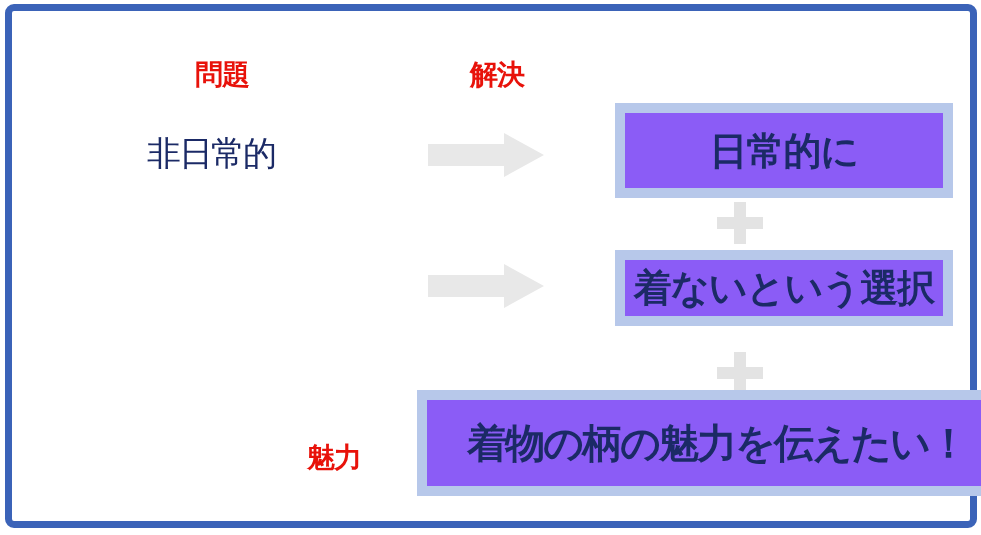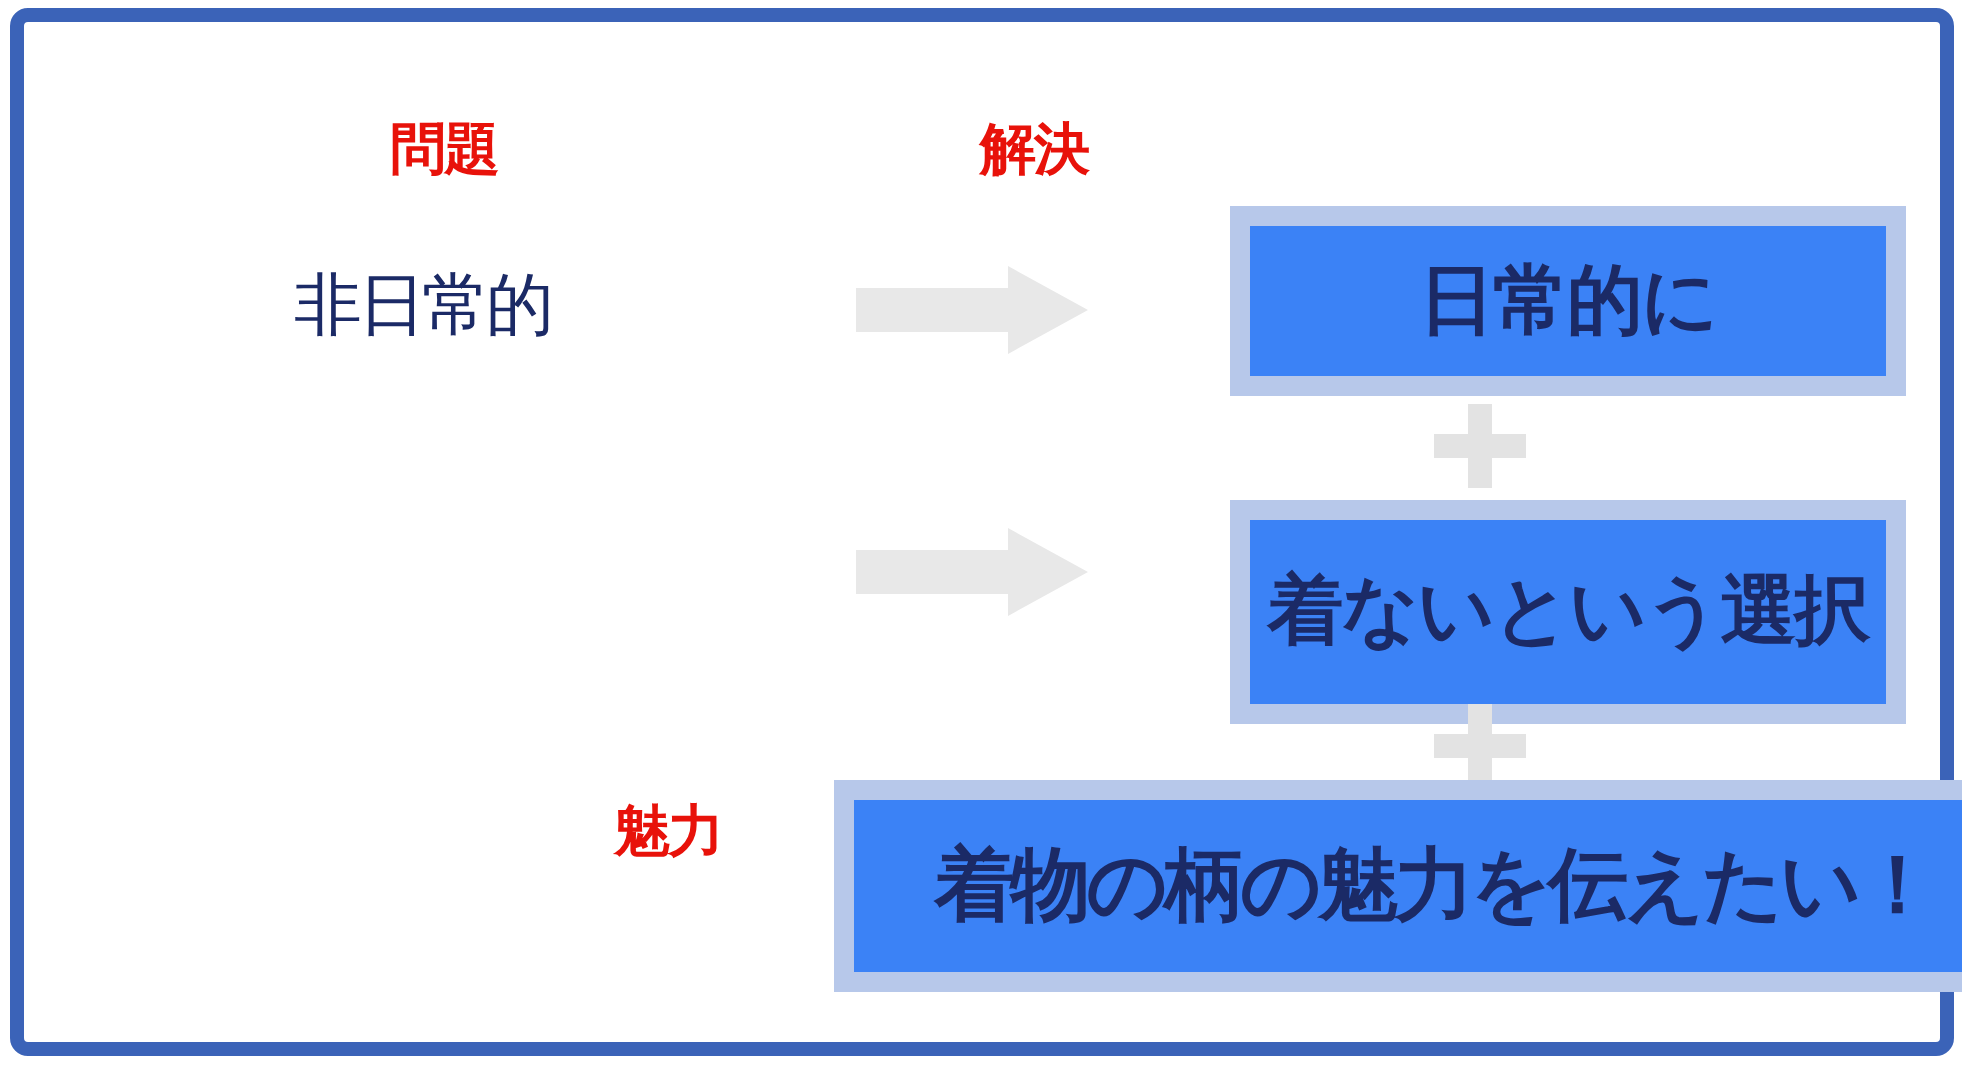--- a/index.html
+++ b/index.html
@@ -22,39 +22,39 @@
     border:7px solid var(--accent-blue);border-radius:9px;
     background:transparent;
   }
   .red-label{
     position:absolute;color:var(--red-label);
     font-weight:bold;font-size:28px;line-height:1;letter-spacing:-1px;
     white-space:nowrap;
     margin-left:20px;
   }
   [data-name="problem-label"]{left:175px;top:61px;}
-  [data-name="solution-label"]{left:470px;top:61px;}
-  [data-name="appeal-label"]{left:287px;top:402px;}
+  [data-name="solution-label"]{left:450px;top:61px;}
+  [data-name="appeal-label"]{left:287px;top:446px;font-family:Liberation Mono, monospace;}
   .navy-text{
     position:absolute;color:var(--navy-text);
     font-weight:normal;line-height:1;white-space:nowrap;
   }
   [data-name="problem-item-1"]{left:147px;top:136px;font-size:34px;letter-spacing:-2px;}
   [data-name="problem-item-2"]{left:52px;top:266px;font-size:34px;letter-spacing:-2px;}
   .arrow{position:absolute;width:116px;height:44px;color:var(--arrow-gray);}
   [data-name="arrow-icon-1"]{left:428px;top:133px;}
   [data-name="arrow-icon-2"]{left:428px;top:264px;}
   .sol-box{
-    position:absolute;background:#3b82f6;
+    position:absolute;background:#8b5cf6;
     border:10px solid var(--box-border);
     display:flex;align-items:center;justify-content:center;
     box-sizing:border-box;
   }
   [data-name="solution-box-1"]{left:615px;top:103px;width:338px;height:95px;}
-  [data-name="solution-box-2"]{left:615px;top:250px;width:338px;height:112px;}
+  [data-name="solution-box-2"]{left:615px;top:250px;width:338px;height:76px;}
   [data-name="goal-box"]{left:417px;top:390px;width:600px;height:106px;}
   .sol-box .box-text{
     color:var(--navy-text);font-weight:bold;line-height:1;
     white-space:nowrap;letter-spacing:-1px;
   }
   [data-name="solution-box-1"] .box-text{font-size:38px;}
   [data-name="solution-box-2"] .box-text{font-size:38px;}
   [data-name="goal-box"] .box-text{font-size:40px;letter-spacing:-2px;}
   .plus{position:absolute;width:46px;height:42px;color:var(--plus-gray);}
   [data-name="plus-icon-1"]{left:717px;top:202px;}

